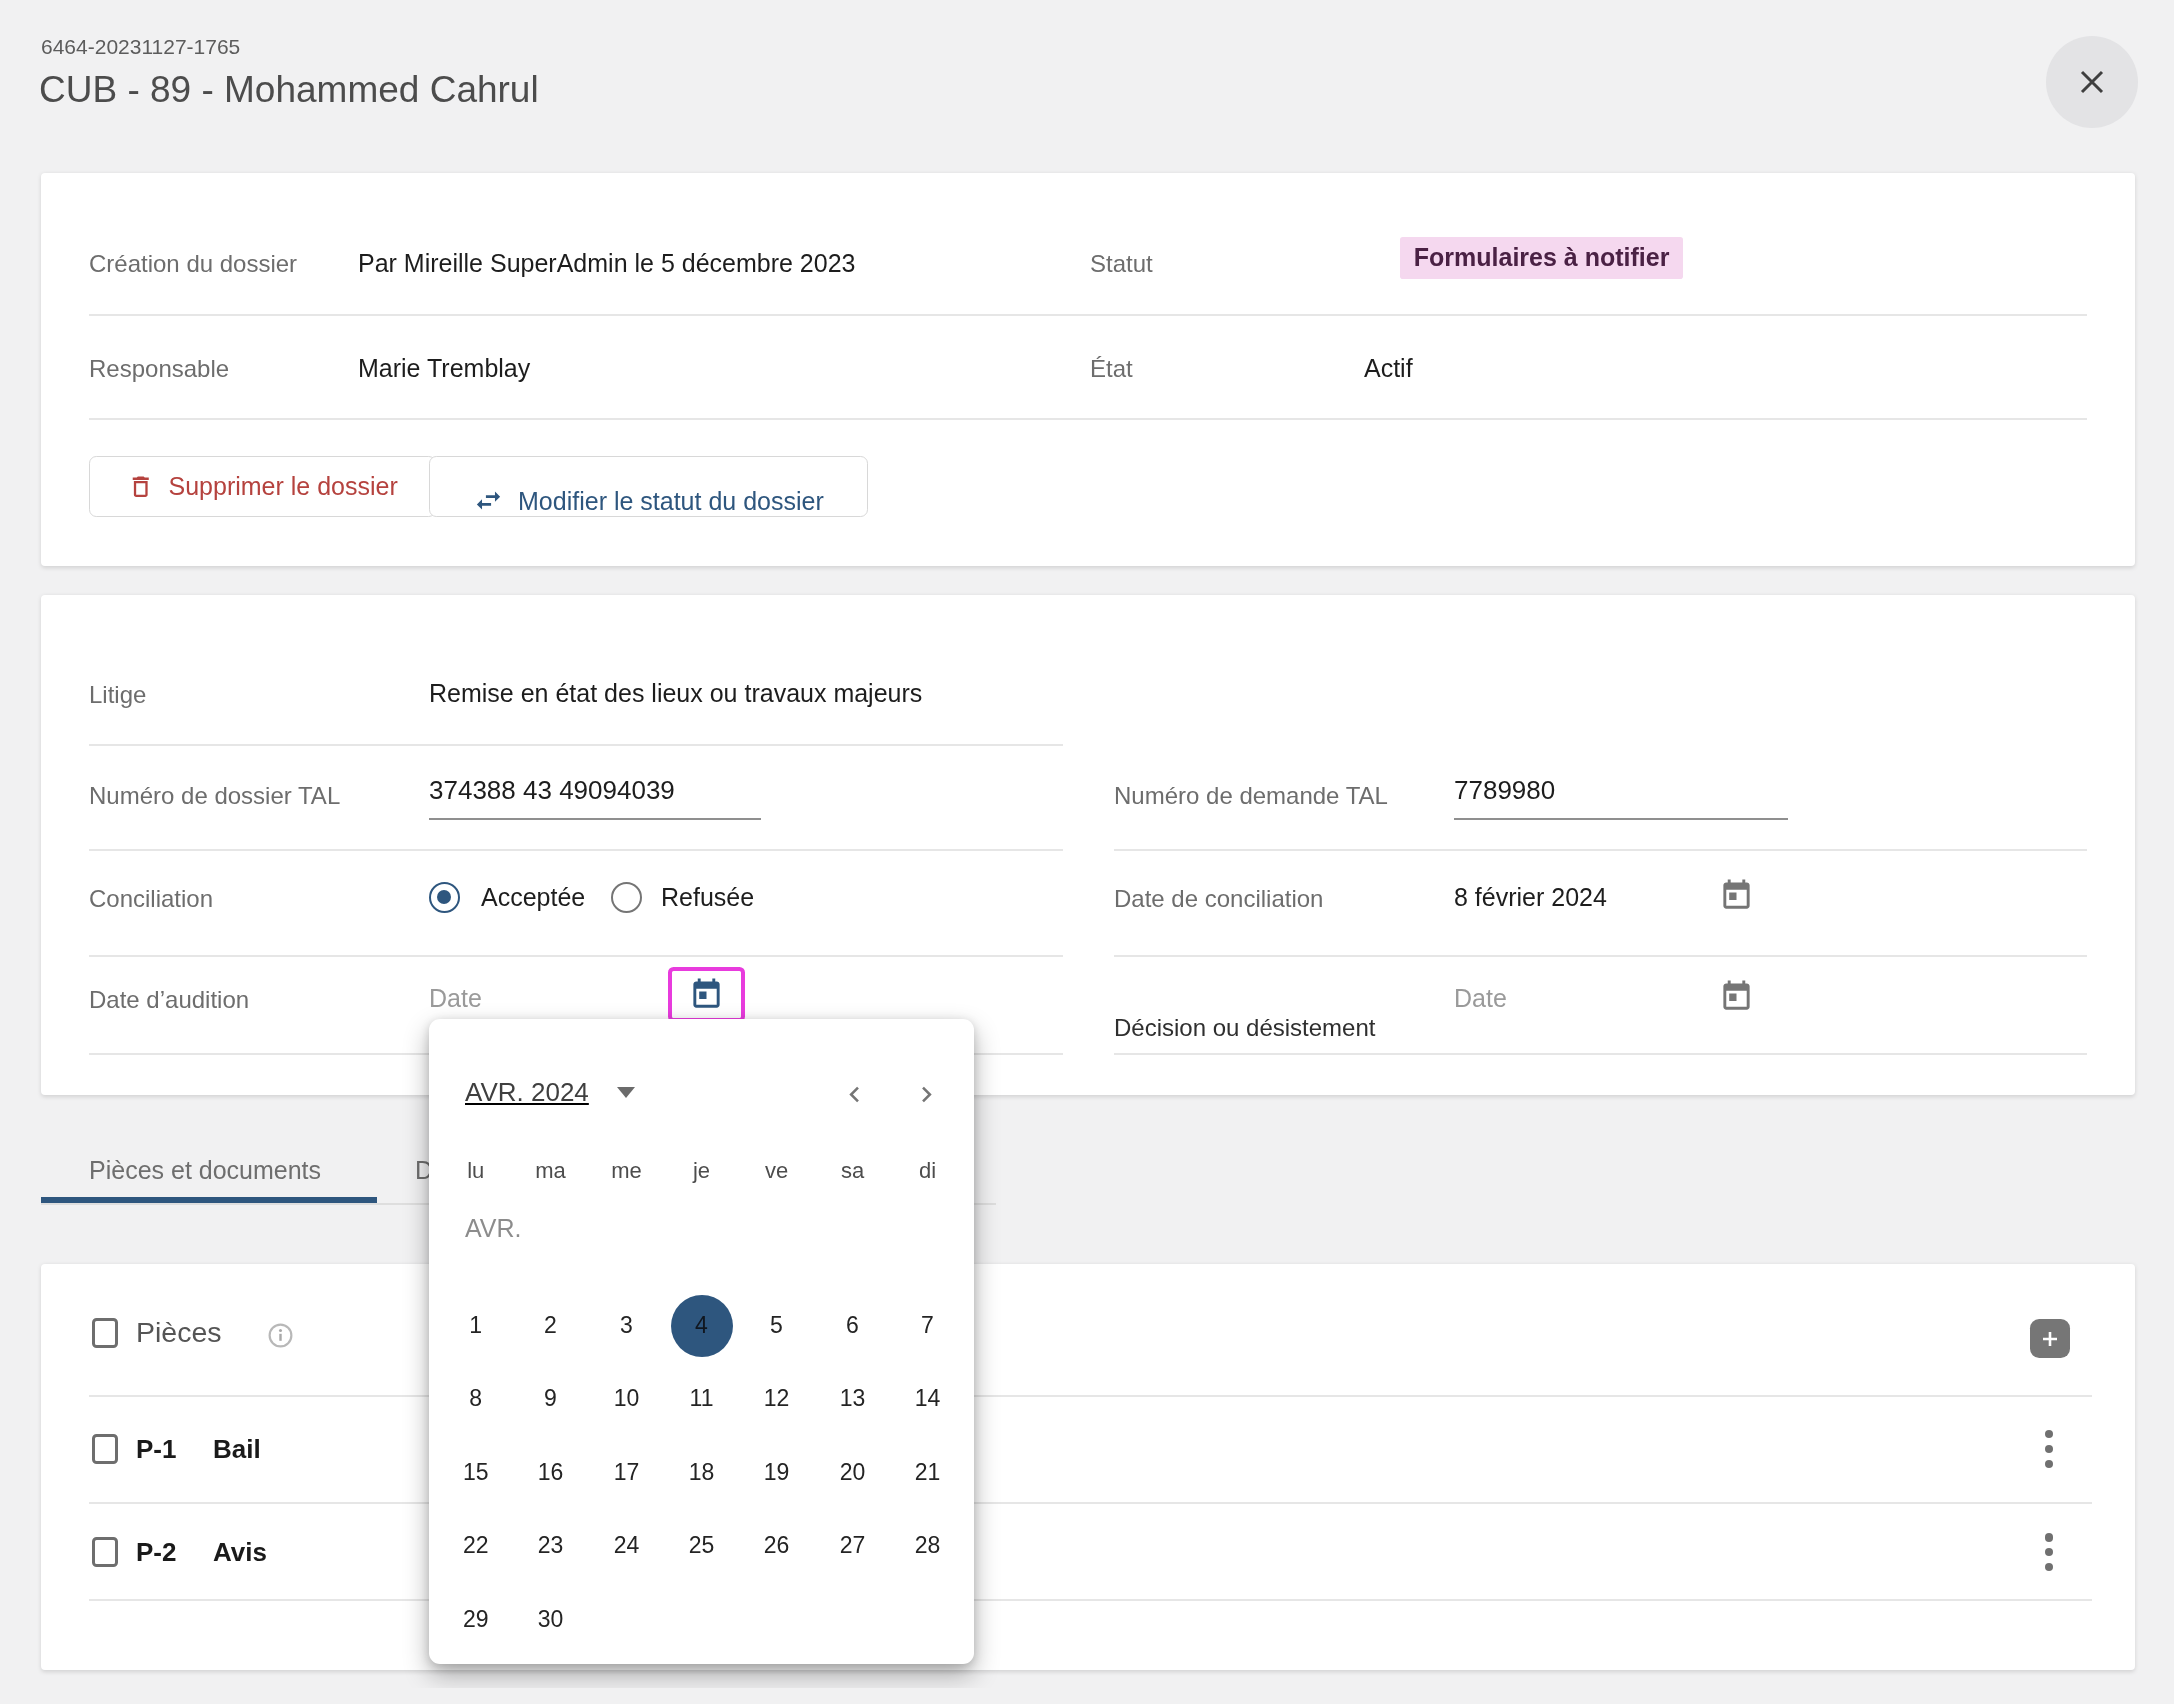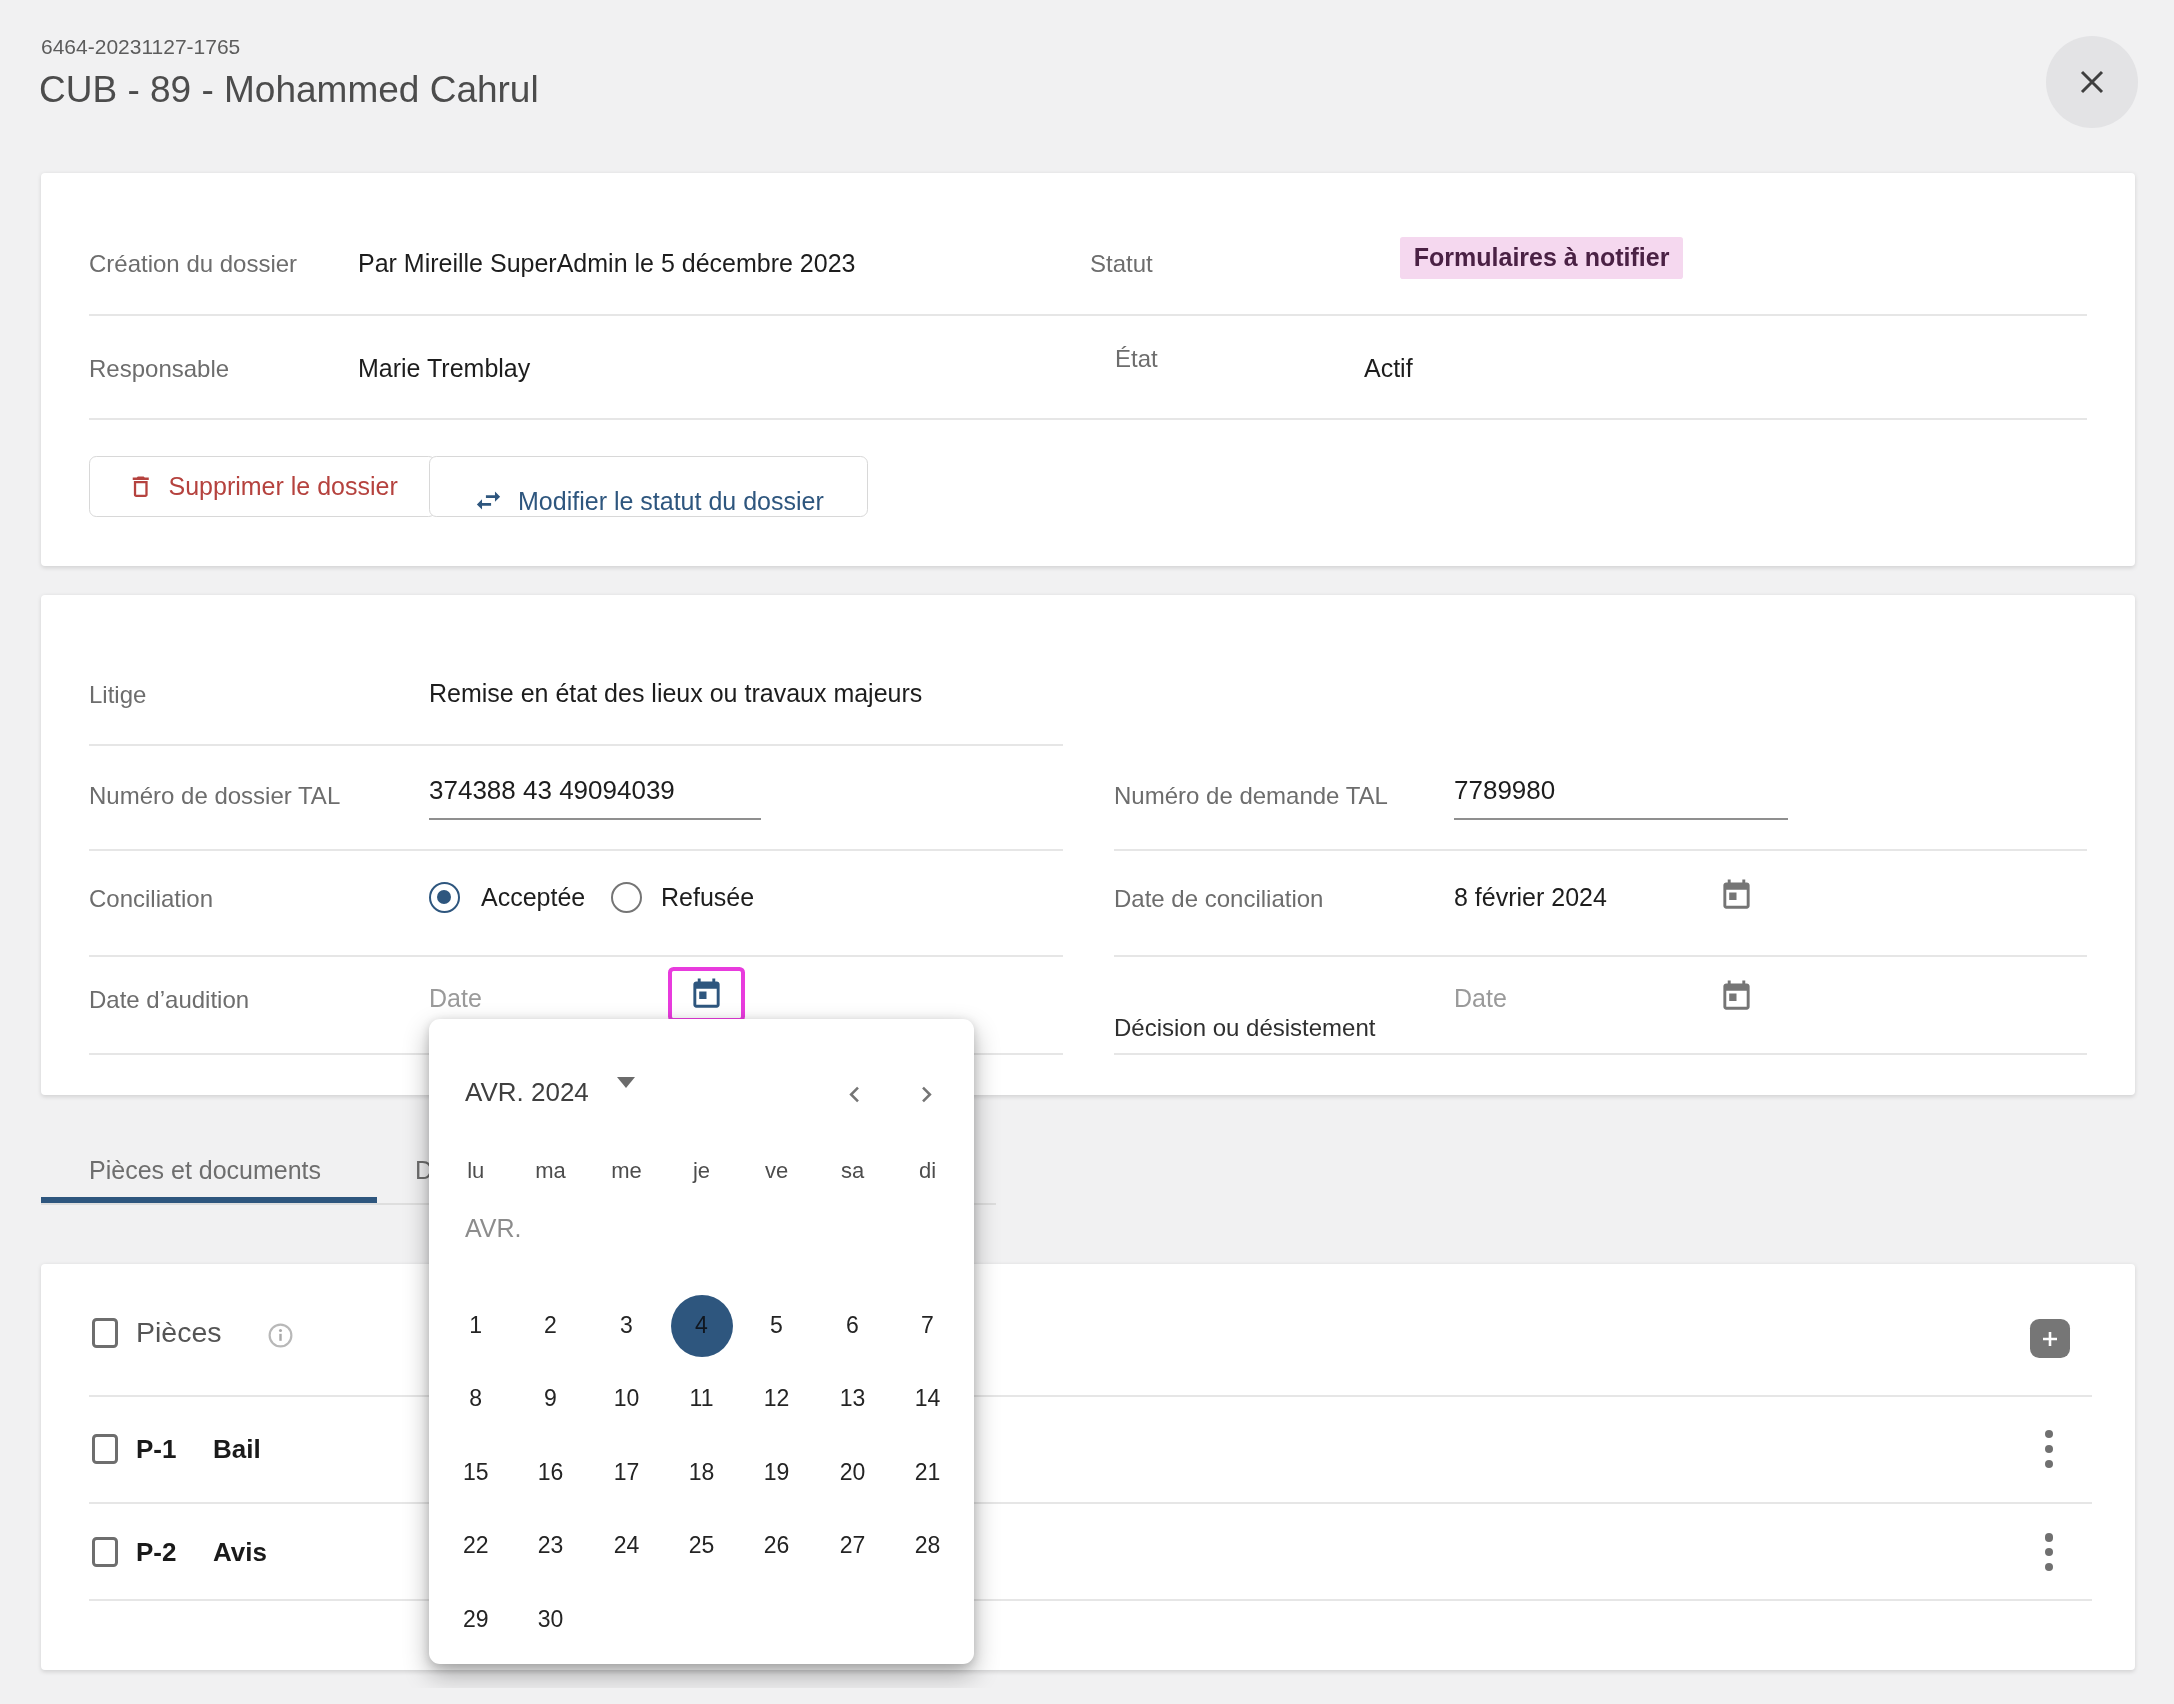--- a/index.html
+++ b/index.html
@@ -61,21 +61,21 @@
 
   <div class="card" style="top:173px; height:393px;">
     <div class="lbl" style="left:48px; top:77px;">Création du dossier</div>
     <div class="val" style="left:317px; top:76px;">Par Mireille SuperAdmin le 5 décembre 2023</div>
     <div class="lbl" style="left:1049px; top:77px;">Statut</div>
     <div class="badge" style="left:1323px; top:64px;">Formulaires à notifier</div>
     <div class="divider" style="left:48px; top:141px; width:1998px;"></div>
 
     <div class="lbl" style="left:48px; top:182px;">Responsable</div>
     <div class="val" style="left:317px; top:181px;">Marie Tremblay</div>
-    <div class="lbl" style="left:1049px; top:172px;margin-left:25px;">État</div>
+    <div class="lbl" style="left:1049px; top:182px;">État</div>
     <div class="val" style="left:1323px; top:181px;">Actif</div>
     <div class="divider" style="left:48px; top:245px; width:1998px;"></div>
 
     <button class="btn btn-danger" style="left:48px; top:283px; width:347px;">
       <svg width="27.5" height="27.5" viewBox="0 0 24 24">
         <path fill="#b5423e" d="M16 9v10H8V9h8m-1.5-6h-5l-1 1H5v2h14V4h-3.5l-1-1zM18 7H6v12c0 1.1.9 2 2 2h8c1.1 0 2-.9 2-2V7z"></path>
       </svg>
       <span>Supprimer le dossier</span>
     </button>
     <button class="btn btn-accent" style="left:388px; top:283px; width:439px;align-items:flex-end;">
@@ -168,21 +168,21 @@
             <i></i>
             <i></i>
             <i></i>
           </div>
           <div class="divider" style="left: 48px; top: 95px; width: 2003px;"></div>
         </div>
       </div>
   </div>
 
   <div class="popup">
-    <div style="position:absolute; left:36px; top:58px; display:flex; align-items:flex-start; gap:28px; cursor:pointer;">
+    <div style="position:absolute; left:36px; top:58px; display:flex; align-items:center; gap:28px; cursor:pointer;text-decoration:underline;">
       <span style="font-size:26px; font-weight:500; color:#3f3f3f; white-space:nowrap;">AVR. 2024</span>
       <span style="width:0; height:0; border-left:9.2px solid transparent; border-right:9.2px solid transparent; border-top:11px solid #6b6b6b;"></span>
     </div>
     <svg class="chev" style="left:410px; top:60px;" viewBox="0 0 24 24">
       <path fill="#757575" d="M15.4 7.4L14 6l-6 6 6 6 1.4-1.4L10.8 12z"></path>
     </svg>
     <svg class="chev" style="left:482px; top:60px;" viewBox="0 0 24 24">
       <path fill="#757575" d="M8.6 16.6L10 18l6-6-6-6-1.4 1.4L13.2 12z"></path>
     </svg>
     <div id="cal-weekdays">

